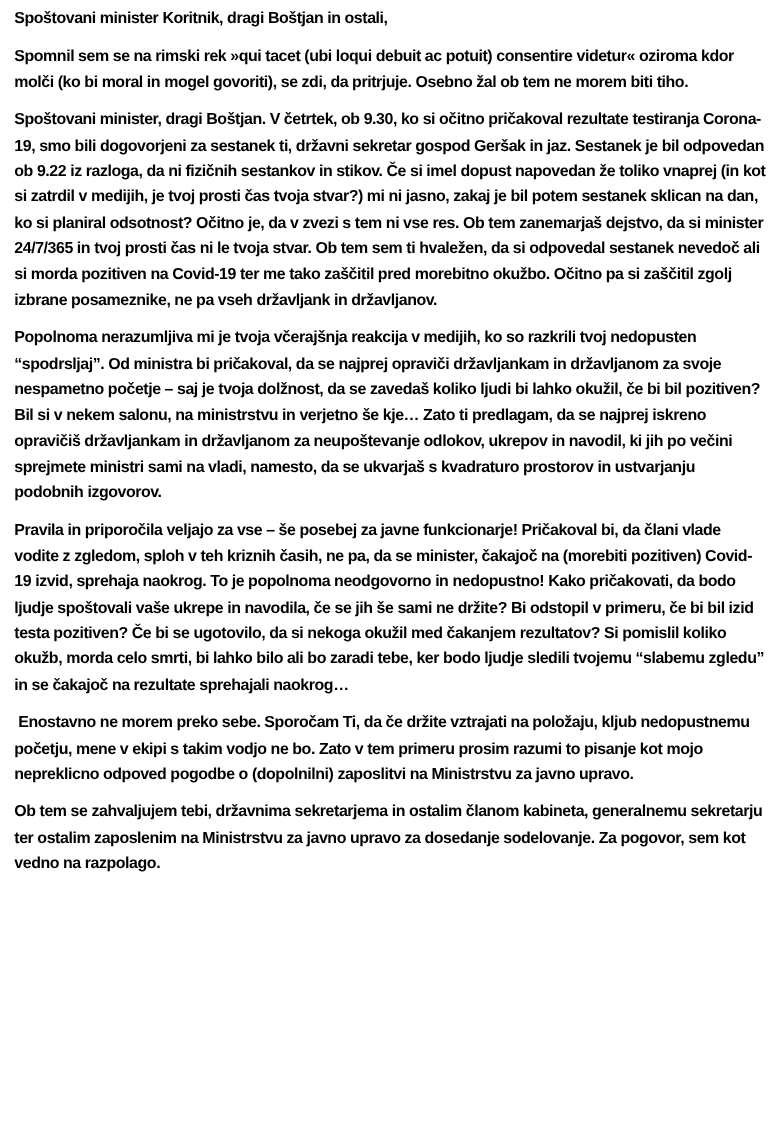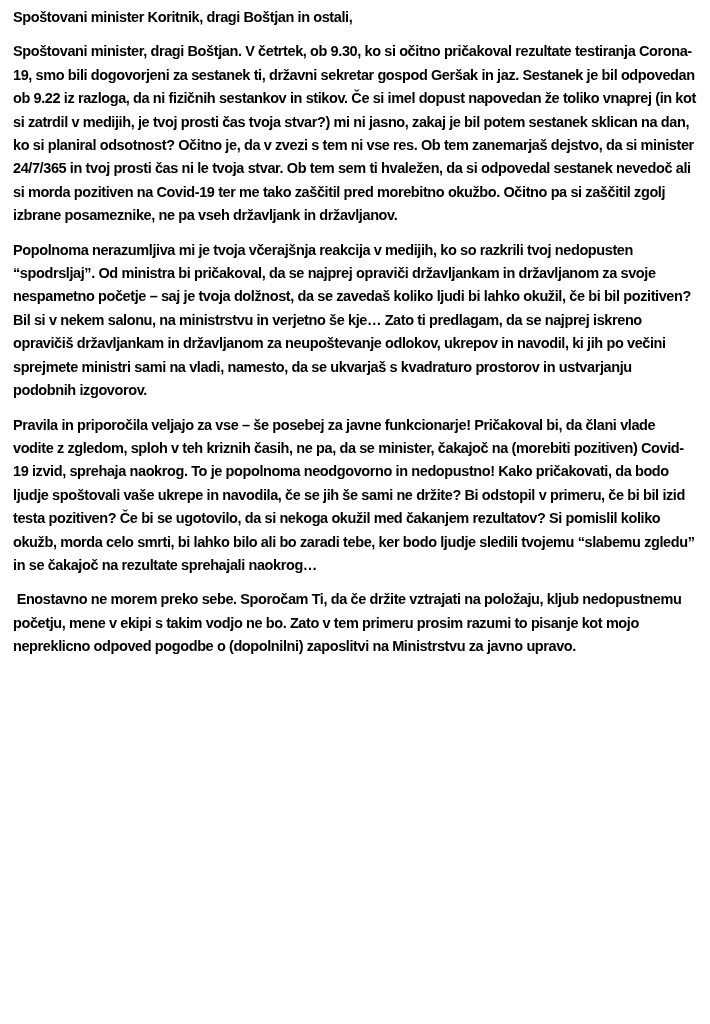--- a/index.html
+++ b/index.html
@@ -26,17 +26,19 @@
     margin: 0 0 11px 0;
     white-space: pre-wrap; 
     text-align: left;
   }
 </style>
 </head>
 <body>
 
 <div class="page">
   <p>Spoštovani minister Koritnik, dragi Boštjan in ostali,</p>
+  <p>Spomnil sem se na rimski rek »qui tacet (ubi loqui debuit ac potuit) consentire videtur« oziroma kdor molči (ko bi moral in mogel govoriti), se zdi, da pritrjuje. Osebno žal ob tem ne morem biti tiho.</p>
   <p>Spoštovani minister, dragi Boštjan. V četrtek, ob 9.30, ko si očitno pričakoval rezultate testiranja Corona-19, smo bili dogovorjeni za sestanek ti, državni sekretar gospod Geršak in jaz. Sestanek je bil odpovedan ob 9.22 iz razloga, da ni fizičnih sestankov in stikov. Če si imel dopust napovedan že toliko vnaprej (in kot si zatrdil v medijih, je tvoj prosti čas tvoja stvar?) mi ni jasno, zakaj je bil potem sestanek sklican na dan, ko si planiral odsotnost? Očitno je, da v zvezi s tem ni vse res. Ob tem zanemarjaš dejstvo, da si minister 24/7/365 in tvoj prosti čas ni le tvoja stvar. Ob tem sem ti hvaležen, da si odpovedal sestanek nevedoč ali si morda pozitiven na Covid-19 ter me tako zaščitil pred morebitno okužbo. Očitno pa si zaščitil zgolj izbrane posameznike, ne pa vseh državljank in državljanov.</p>
   <p>Popolnoma nerazumljiva mi je tvoja včerajšnja reakcija v medijih, ko so razkrili tvoj nedopusten “spodrsljaj”. Od ministra bi pričakoval, da se najprej opraviči državljankam in državljanom za svoje nespametno početje – saj je tvoja dolžnost, da se zavedaš koliko ljudi bi lahko okužil, če bi bil pozitiven? Bil si v nekem salonu, na ministrstvu in verjetno še kje… Zato ti predlagam, da se najprej iskreno opravičiš državljankam in državljanom za neupoštevanje odlokov, ukrepov in navodil, ki jih po večini sprejmete ministri sami na vladi, namesto, da se ukvarjaš s kvadraturo prostorov in ustvarjanju podobnih izgovorov.</p>
   <p>Pravila in priporočila veljajo za vse – še posebej za javne funkcionarje! Pričakoval bi, da člani vlade vodite z zgledom, sploh v teh kriznih časih, ne pa, da se minister, čakajoč na (morebiti pozitiven) Covid-19 izvid, sprehaja naokrog. To je popolnoma neodgovorno in nedopustno! Kako pričakovati, da bodo ljudje spoštovali vaše ukrepe in navodila, če se jih še sami ne držite? Bi odstopil v primeru, če bi bil izid testa pozitiven? Če bi se ugotovilo, da si nekoga okužil med čakanjem rezultatov? Si pomislil koliko okužb, morda celo smrti, bi lahko bilo ali bo zaradi tebe, ker bodo ljudje sledili tvojemu “slabemu zgledu” in se čakajoč na rezultate sprehajali naokrog…</p>
   <p> Enostavno ne morem preko sebe. Sporočam Ti, da če držite vztrajati na položaju, kljub nedopustnemu početju, mene v ekipi s takim vodjo ne bo. Zato v tem primeru prosim razumi to pisanje kot mojo nepreklicno odpoved pogodbe o (dopolnilni) zaposlitvi na Ministrstvu za javno upravo.</p>
+  <p>Ob tem se zahvaljujem tebi, državnima sekretarjema in ostalim članom kabineta, generalnemu sekretarju ter ostalim zaposlenim na Ministrstvu za javno upravo za dosedanje sodelovanje. Za pogovor, sem kot vedno na razpolago.</p>
 </div>
 
 </body></html>

